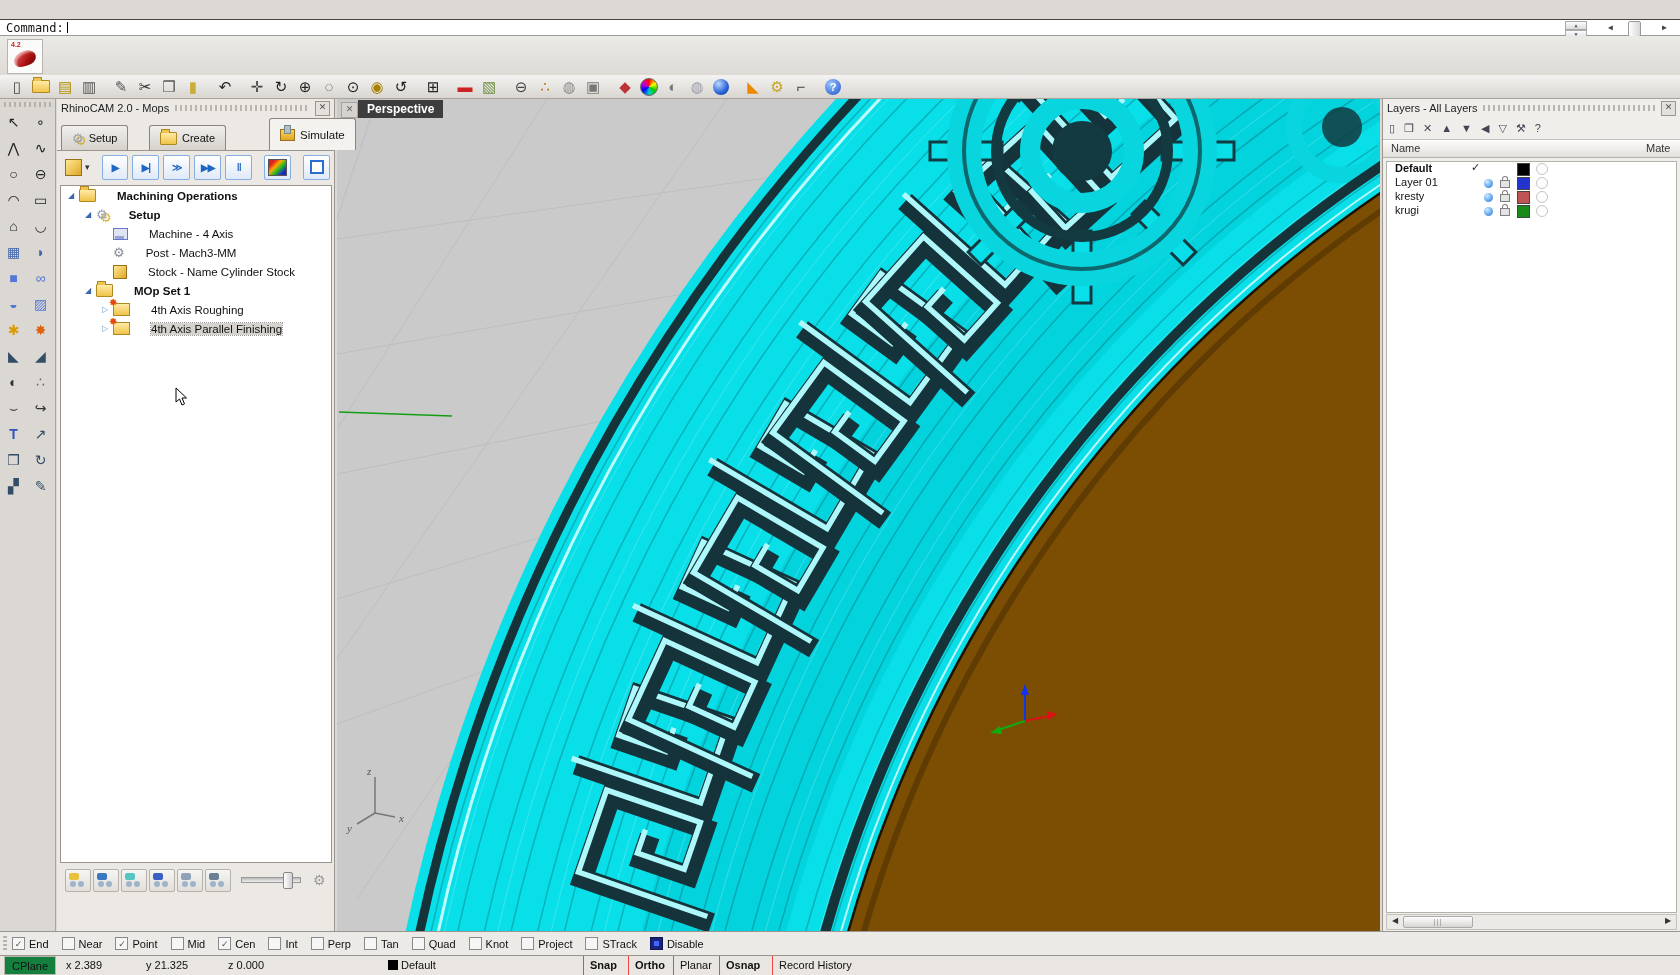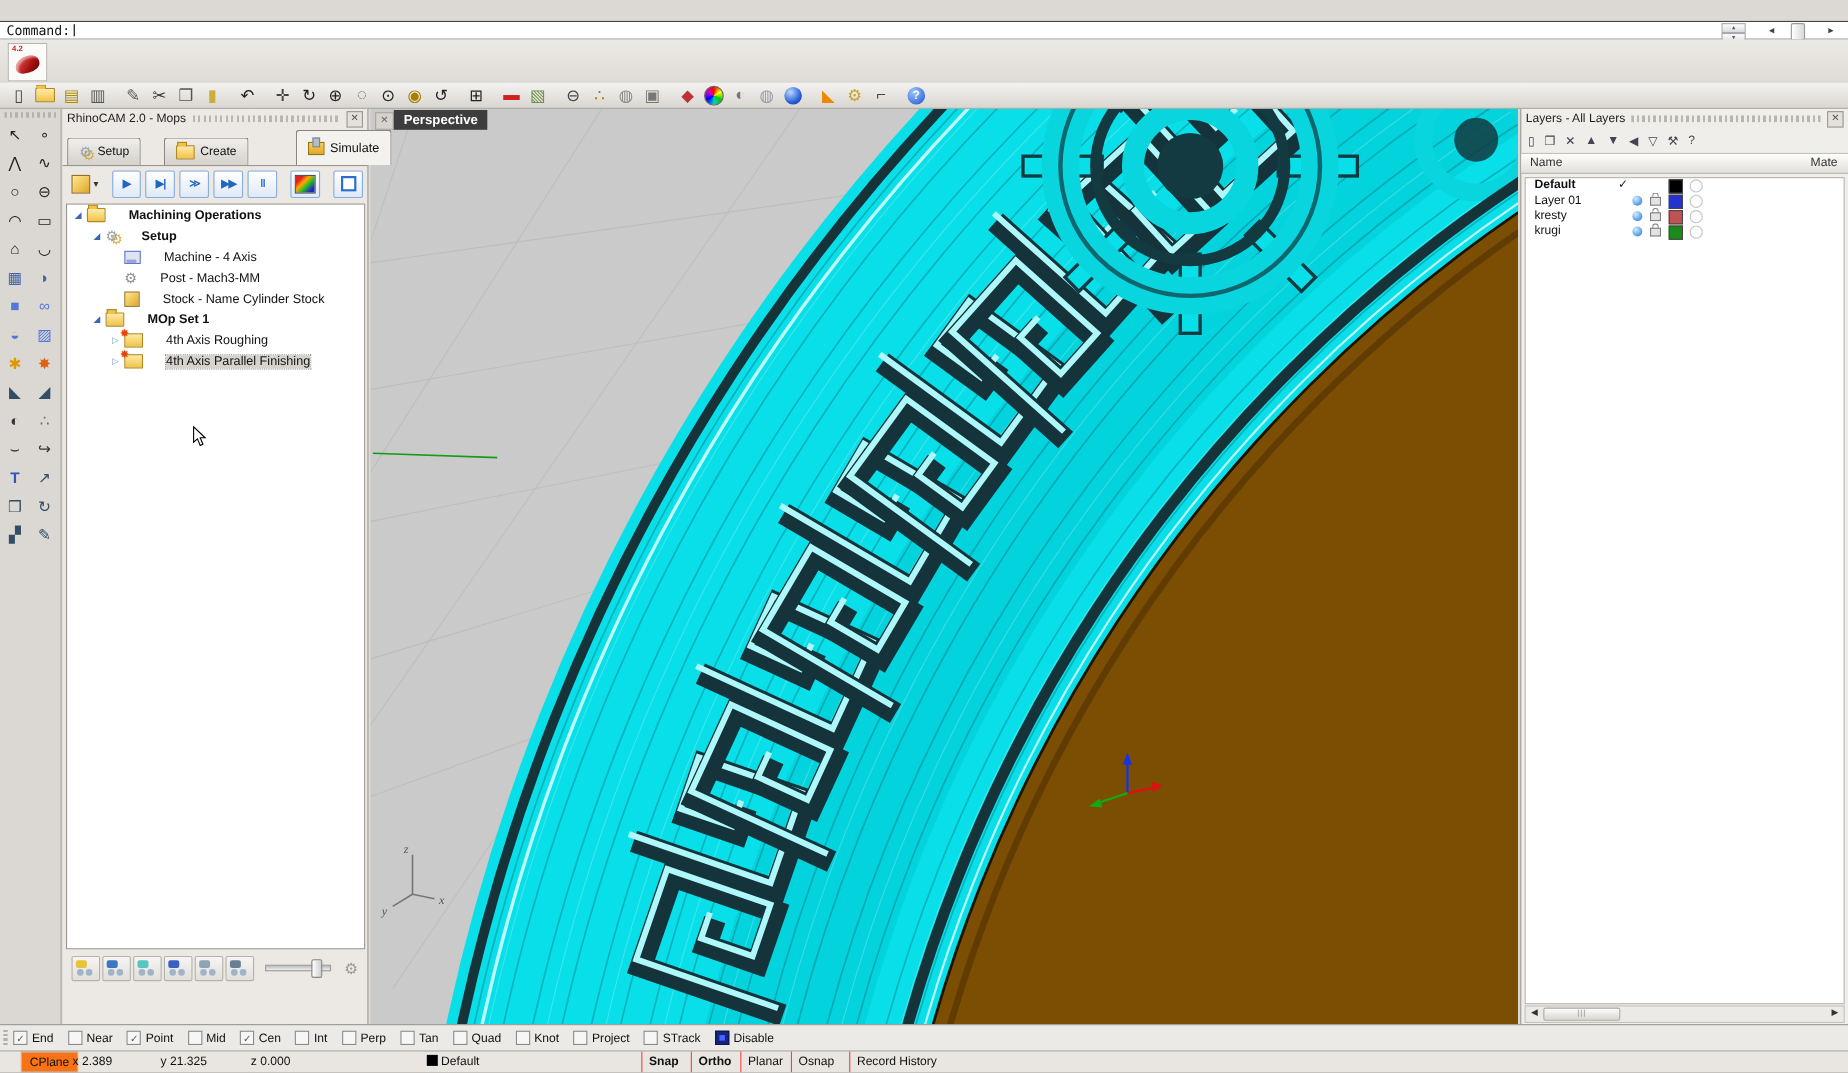--- a/index.html
+++ b/index.html
@@ -115,21 +115,21 @@
   #osnap{position:absolute;left:0;top:931px;width:1680px;height:25px;background:#eceae6;border-top:1px solid #9a968f;
          border-bottom:1px solid #9a968f;display:flex;align-items:center;padding-left:12px;box-sizing:border-box;}
   .osgrip{position:absolute;left:3px;top:4px;bottom:4px;width:4px;background:repeating-linear-gradient(#b5b1ab 0 2px,transparent 2px 4px);}
   .oitem{display:inline-flex;align-items:center;gap:4px;margin-right:13px;}
   .obox{width:11px;height:11px;border:1px solid #8a8a8a;background:#f6f6f6;display:inline-flex;align-items:center;justify-content:center;font-size:9px;color:#555;}
   .obox.filled{background:#16247c;border-color:#0d1650;}
   .obox.filled::after{content:"";width:5px;height:5px;background:#4466ff;}
   
   #statusbar{position:absolute;left:0;top:956px;width:1680px;height:19px;background:#e9e6e1;font-size:11px;}
   #statusbar .cell{position:absolute;top:0;height:19px;line-height:19px;}
-  #cplanecell{left:19px;width:52px;text-align:center;border:1px solid #bbb7b0;background:#f97316;box-sizing:border-box;}
+  #cplanecell{left:4px;width:52px;text-align:center;border:1px solid #bbb7b0;background:#15803d;box-sizing:border-box;}
   .lsw{display:inline-block;width:10px;height:10px;background:#000;vertical-align:-1px;margin-right:3px;}
   .tgl{position:absolute;top:0;height:19px;line-height:19px;padding:0 6px;border-left:1px solid #ef4444;}
 </style>
 </head>
 <body>
 
 <div id="root">
 
 
   <div id="cmdrow"><span>Command:</span><span id="caret"></span>
@@ -718,17 +718,17 @@
 
   <div id="statusbar">
     <span class="cell" id="cplanecell">CPlane</span>
     <span class="cell" style="left:66px;">x 2.389</span>
     <span class="cell" style="left:146px;">y 21.325</span>
     <span class="cell" style="left:228px;">z 0.000</span>
     <span class="cell" style="left:388px;"><span class="lsw"></span><span>Default</span></span>
   <span class="tgl" style="left: 583px; font-weight: bold;">Snap</span>
       <span class="tgl" style="left: 628px; font-weight: bold;">Ortho</span>
       <span class="tgl" style="left: 673px;">Planar</span>
-      <span class="tgl" style="left: 719px;">Osnap</span>
+      <span class="tgl" style="left: 719px; font-weight: bold;">Osnap</span>
       <span class="tgl" style="left: 772px;">Record History</span>
     </div>
 
 </div>
 
 </body></html>

